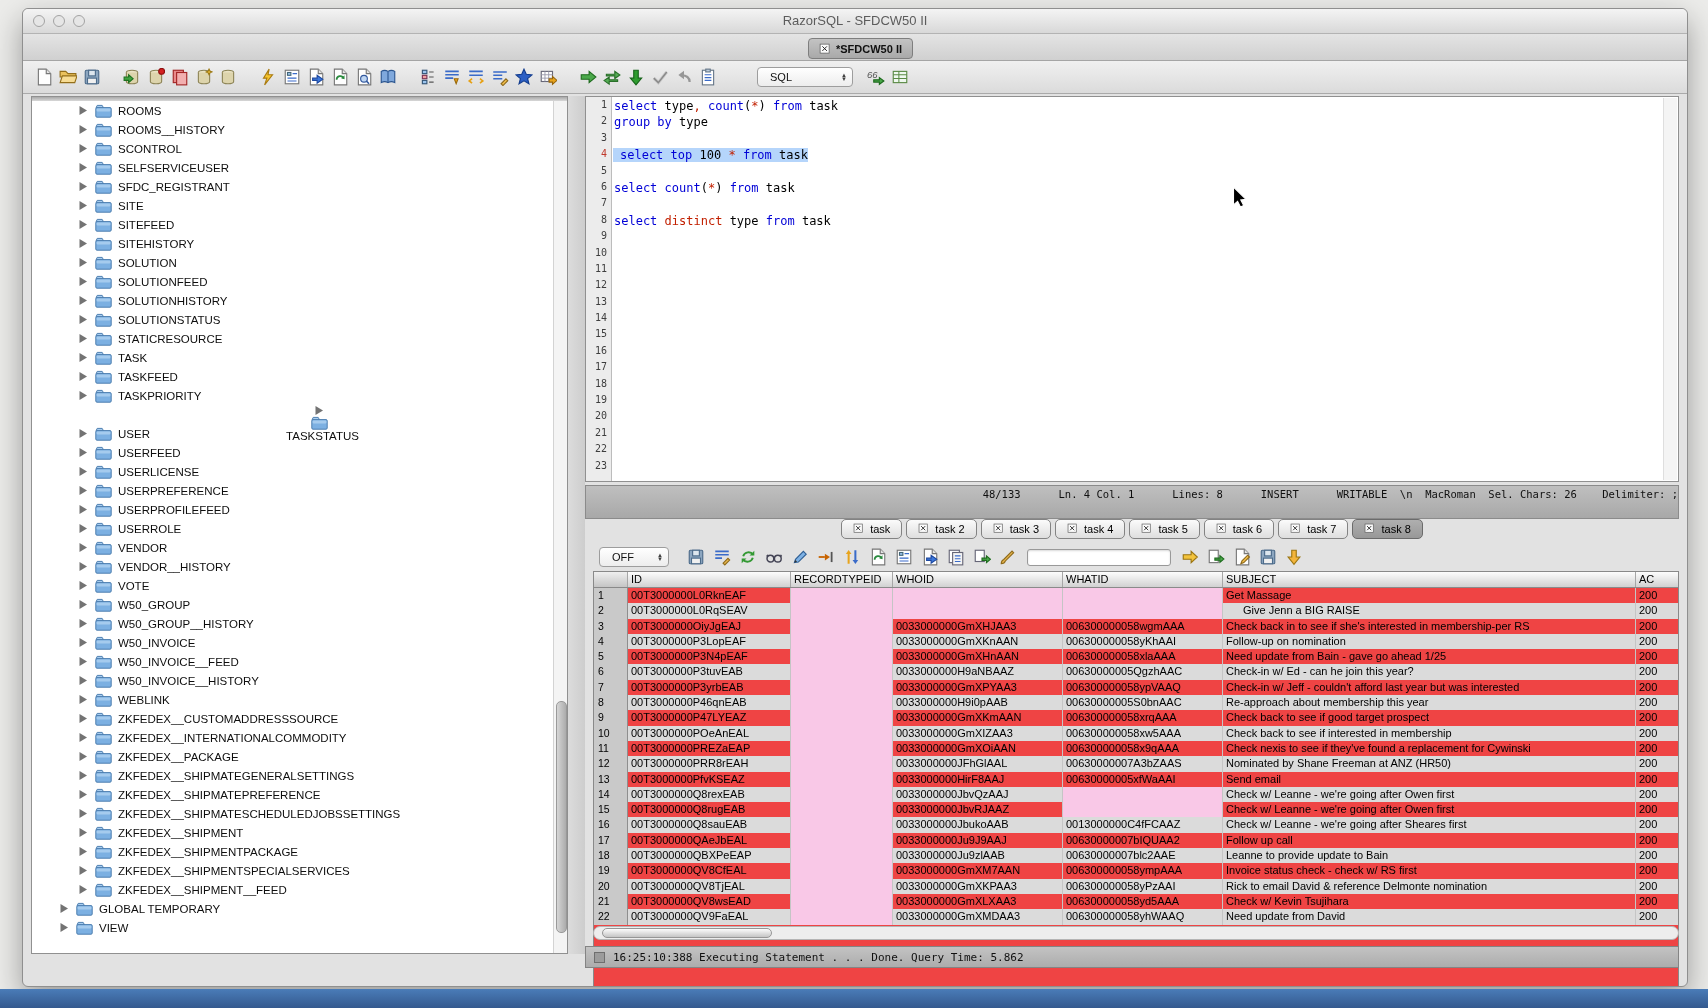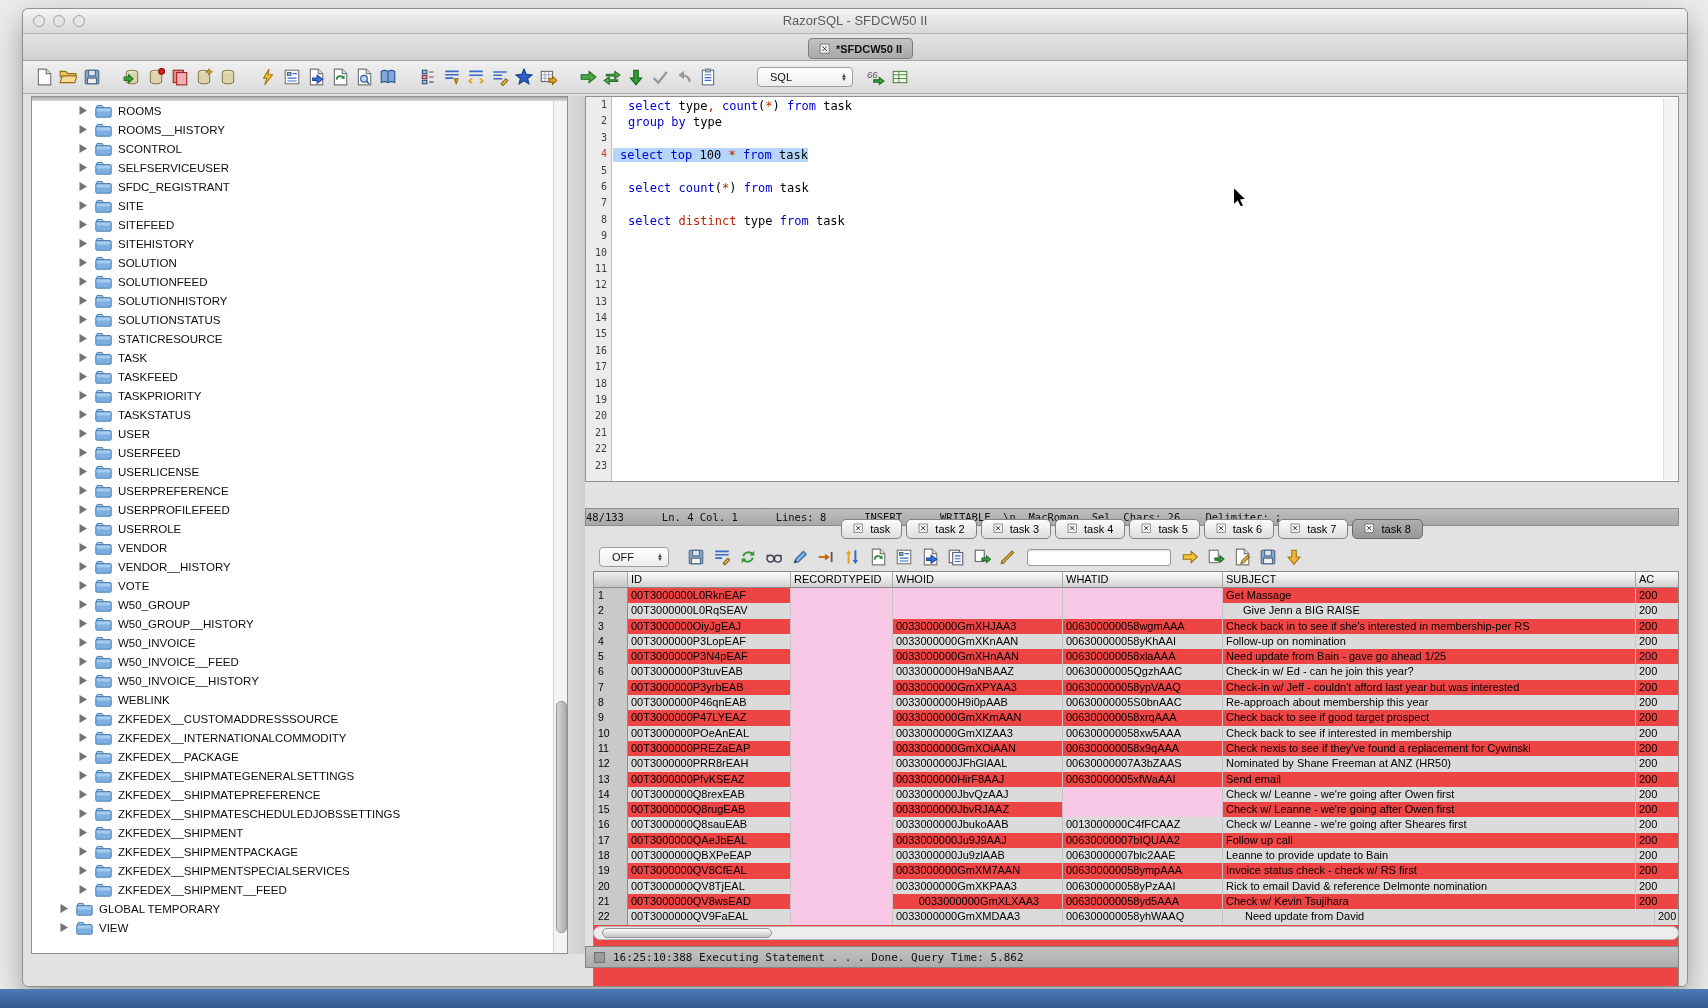--- a/index.html
+++ b/index.html
@@ -42,27 +42,27 @@
   .splitter{position:absolute;left:545px;top:87px;width:17px;height:858px;
             background:linear-gradient(90deg,#DCDCDC,#CDCDCD)}
   
   .rightpane{position:absolute;left:562px;top:87px;width:1094px;height:872px}
   .editor{position:absolute;left:0;top:0;width:100%;height:386px;background:#FFF;border:1px solid #909090;box-sizing:border-box}
   .gutter{position:absolute;left:0;top:0;width:26px;height:100%;background:#ECECEC;border-right:1px solid #BCBCBC;
           box-sizing:border-box;padding-top:2px}
   .gnum{height:16.4px;font:10px "DejaVu Sans Mono",monospace;color:#3E3E3E;text-align:right;padding-right:4px}
   .gnum.cur{color:#C0392B}
   .code{position:absolute;left:27px;top:2px;right:15px;bottom:0;cursor:text}
-  .cline{height:16.4px;font:12px "DejaVu Sans Mono",monospace;white-space:pre;color:#000;padding-left:15px}
+  .cline{height:16.4px;font:12px "DejaVu Sans Mono",monospace;white-space:pre;color:#000;padding-left:1px}
   .cline .kw{color:#0000D6}.cline .kw2{color:#C22000}.cline .op{color:#C22000}
   .cline.selline{padding-left:0}
   .cline.selline .tok{background:#B5D5FB;padding-left:7px;display:inline-block}
   .edscroll{position:absolute;right:1px;top:1px;width:13px;bottom:1px;background:#F4F4F4;border-left:1px solid #DEDEDE}
-  .ed-status{position:absolute;left:0;top:412px;width:100%;height:18px;background:linear-gradient(#BFBFBF,#A8A8A8);
-             border:1px solid #8B8B8B;box-sizing:border-box;text-align:left;white-space:pre;
+  .ed-status{position:absolute;left:0;top:389px;width:100%;height:34px;background:linear-gradient(#BFBFBF,#A8A8A8);
+             border:1px solid #8B8B8B;box-sizing:border-box;text-align:right;white-space:pre;
              font:10.5px "DejaVu Sans Mono",monospace;color:#101010;line-height:16px}
   .task-tabs{position:absolute;left:0;top:419px;width:100%;height:27px;display:flex;align-items:center;
              justify-content:center;gap:4px}
   .ttab{height:20px;padding:0 11px;background:linear-gradient(#FBFBFB,#DEDEDE);border:1px solid #838383;
         border-radius:5px;display:flex;align-items:center;gap:6px;font-size:11px;color:#000;box-sizing:border-box}
   .ttab.active{background:linear-gradient(#AFAFAF,#989898);border-color:#6B6B6B}
   .ttab svg{width:11px;height:11px;display:block}
   .res-toolbar{position:absolute;left:0;top:448px;width:100%;height:26px;display:flex;align-items:center;
                padding-left:14px;box-sizing:border-box}
   #offCombo{width:70px;margin-right:18px}
@@ -481,21 +481,21 @@
           <span class="tri"><svg viewBox="0 0 10 11">
               <path d="M1.5 1L9 5.5 1.5 10z" fill="#737373"></path>
             </svg></span>
           <span class="fold"><svg viewBox="0 0 17 14">
               <path d="M1 4l1.2-2.6h5L8.6 4z" fill="#A9CEF0" stroke="#4E7FB0"></path>
               <rect x="0.8" y="3.6" width="15.4" height="9.6" rx="1.2" fill="#7CB0E2" stroke="#4E7FB0"></rect>
               <rect x="1.6" y="4.4" width="13.8" height="3" rx="1" fill="#A5CBEE"></rect>
             </svg></span>
           <span>TASKPRIORITY</span>
         </div>
-        <div class="trow" style="padding-left: 46px;">
+        <div class="trow" style="padding-left: 46px; flex-direction: column;">
           <span class="tri"><svg viewBox="0 0 10 11">
               <path d="M1.5 1L9 5.5 1.5 10z" fill="#737373"></path>
             </svg></span>
           <span class="fold"><svg viewBox="0 0 17 14">
               <path d="M1 4l1.2-2.6h5L8.6 4z" fill="#A9CEF0" stroke="#4E7FB0"></path>
               <rect x="0.8" y="3.6" width="15.4" height="9.6" rx="1.2" fill="#7CB0E2" stroke="#4E7FB0"></rect>
               <rect x="1.6" y="4.4" width="13.8" height="3" rx="1" fill="#A5CBEE"></rect>
             </svg></span>
           <span>TASKSTATUS</span>
         </div>
@@ -1246,32 +1246,32 @@
           <div class="cell pink" style="width: 102px;"></div>
           <div class="cell" style="width: 170px;">0033000000GmXKPAA3</div>
           <div class="cell" style="width: 160px;">006300000058yPzAAI</div>
           <div class="cell" style="width: 413px;">Rick to email David &amp; reference Delmonte nomination</div>
           <div class="cell lastc">200</div>
         </div>
         <div class="grow">
           <div class="cell rn" style="width: 34px;">21</div>
           <div class="cell" style="width: 163px;">00T3000000QV8wsEAD</div>
           <div class="cell pink" style="width: 102px;"></div>
-          <div class="cell" style="width: 170px; text-align: center;">0033000000GmXLXAA3</div>
+          <div class="cell" style="width: 170px;">0033000000GmXLXAA3</div>
           <div class="cell" style="width: 160px;">006300000058yd5AAA</div>
           <div class="cell" style="width: 413px;">Check w/ Kevin Tsujihara</div>
           <div class="cell lastc">200</div>
         </div>
         <div class="grow even">
           <div class="cell rn" style="width: 34px;">22</div>
           <div class="cell" style="width: 163px;">00T3000000QV9FaEAL</div>
           <div class="cell pink" style="width: 102px;"></div>
           <div class="cell" style="width: 170px;">0033000000GmXMDAA3</div>
           <div class="cell" style="width: 160px;">006300000058yhWAAQ</div>
-          <div class="cell" style="width: 413px; margin-left: 19px;">Need update from David</div>
+          <div class="cell" style="width: 413px;">Need update from David</div>
           <div class="cell lastc">200</div>
         </div>
       </div>
     <div class="hscroll">
       <div class="hthumb"></div>
     </div>
     <div class="bottom-status">
       <span class="sq"></span>
       <span>16:25:10:388 Executing Statement . . . Done. Query Time: 5.862</span>
     </div>

